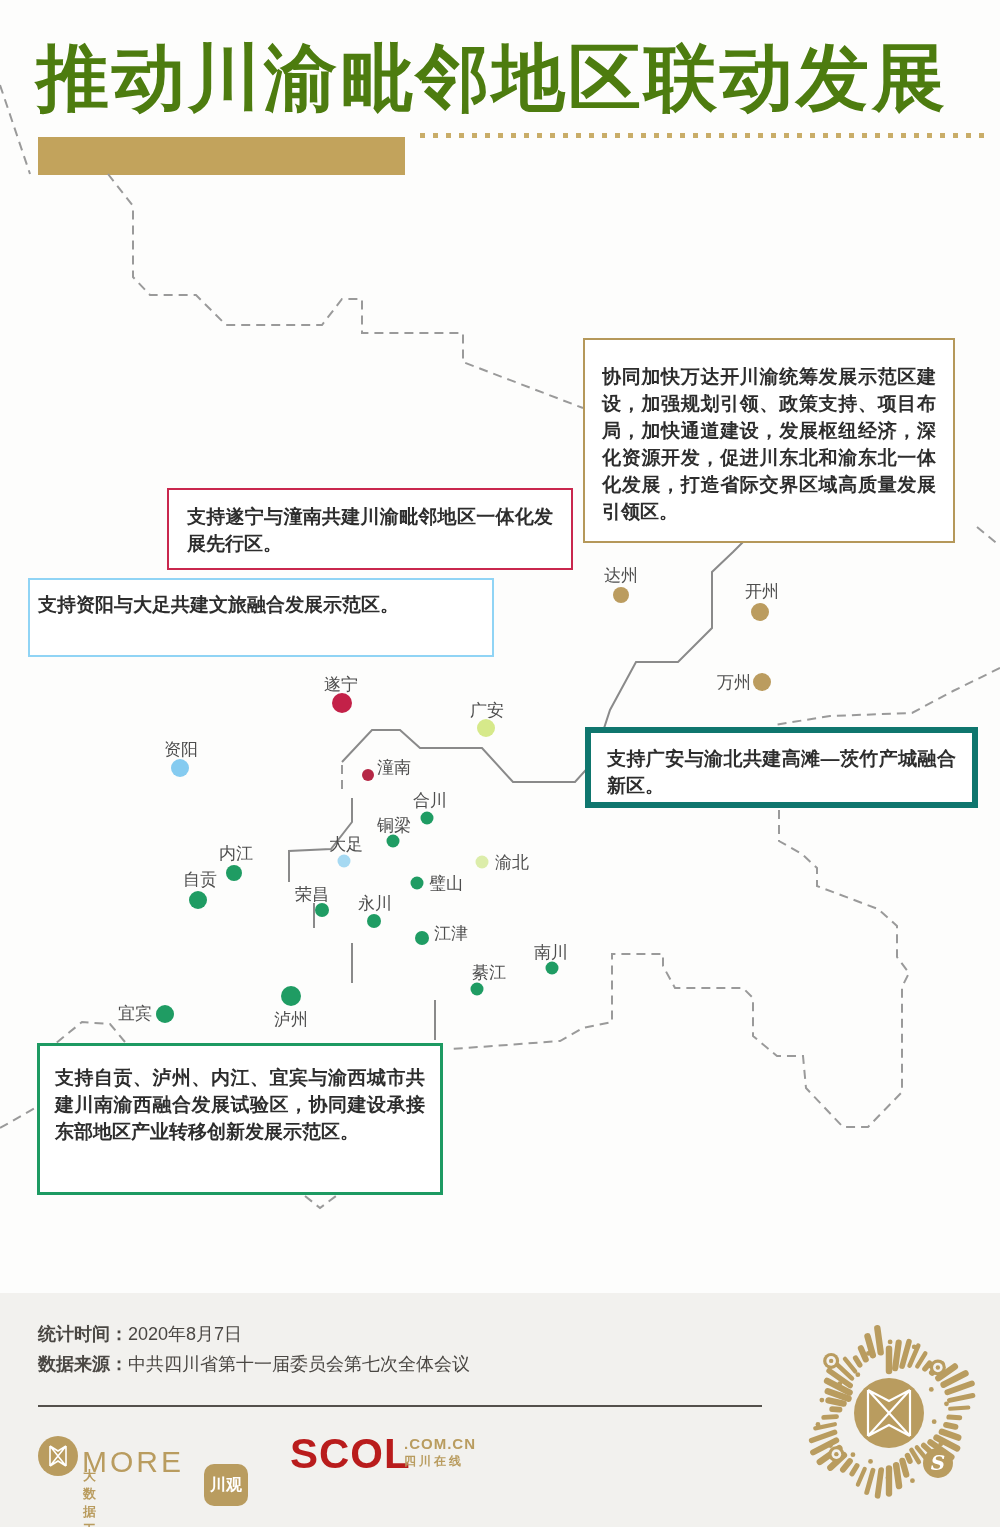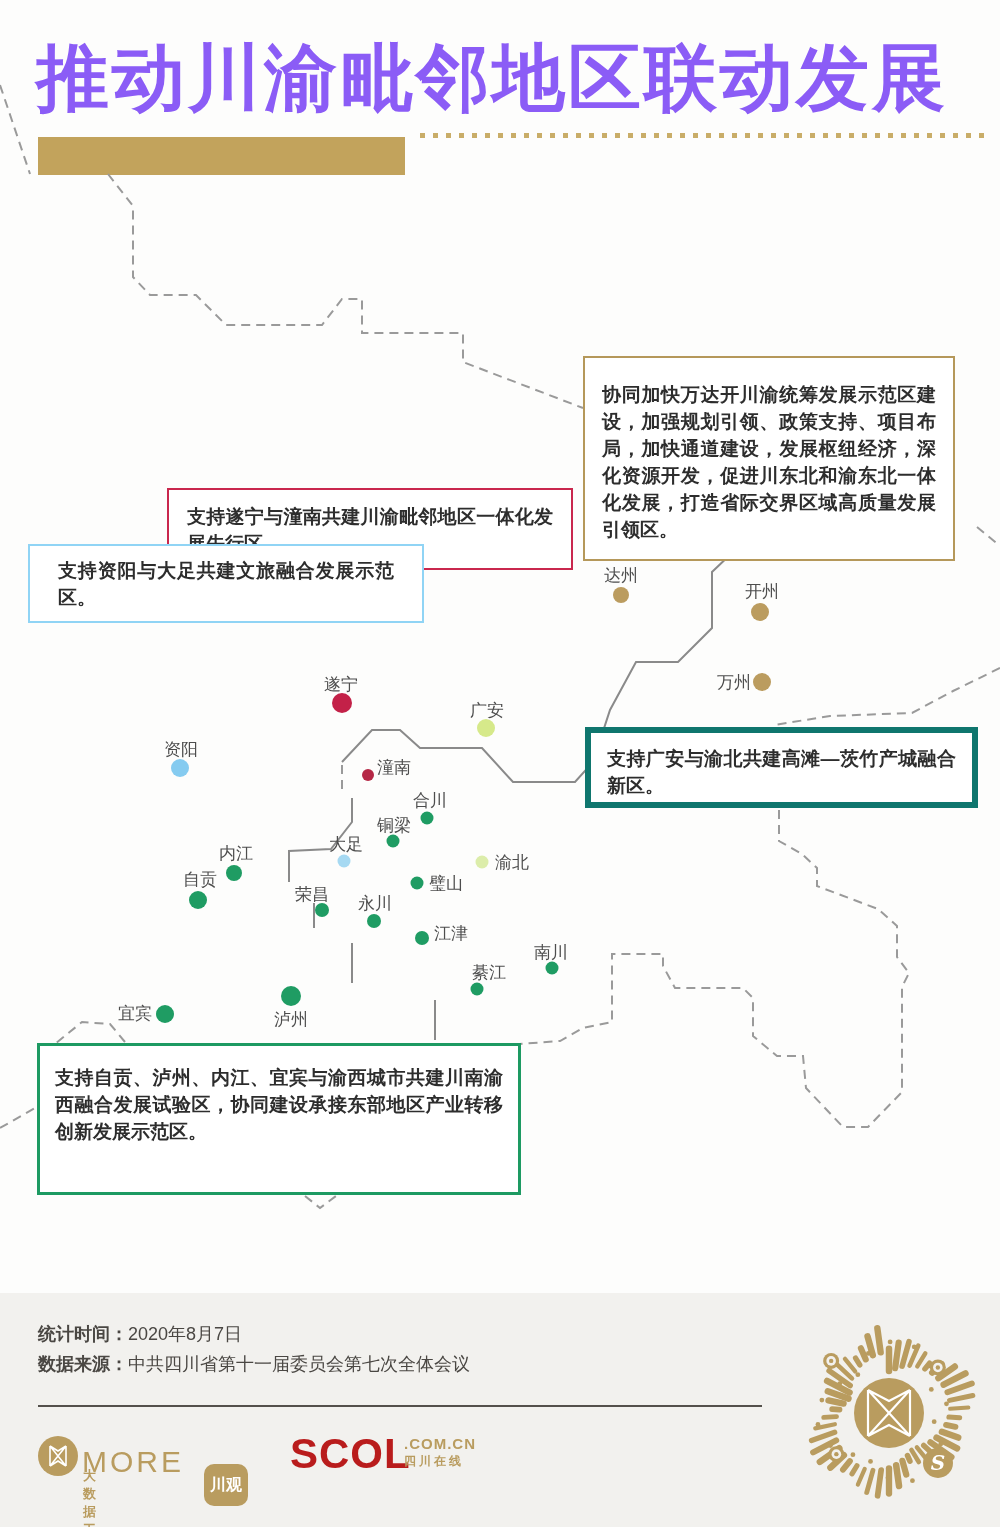--- a/index.html
+++ b/index.html
@@ -1,34 +1,34 @@
 <!DOCTYPE html>
 <html><head>
 <meta charset="utf-8">
 <style>
   html,body{margin:0;padding:0;}
   #canvas{position:relative;width:1000px;height:1527px;background:#fdfdfc;overflow:hidden;
           font-family:"Liberation Sans","DejaVu Sans",sans-serif;}
   
   .main-title{position:absolute;left:36px;top:38px;width:950px;margin:0;
-              font-size:73px;font-weight:900;color:#8b5cf6;letter-spacing:3px;line-height:1.1;}
+              font-size:73px;font-weight:900;color:#4d7c0f;letter-spacing:3px;line-height:1.1;}
   .gold-bar{position:absolute;left:38px;top:137px;width:367px;height:38px;background:#c2a35c;}
   .gold-dotted{position:absolute;left:420px;top:133px;width:572px;height:5px;
                background:repeating-linear-gradient(to right,#c9ad68 0 5px,transparent 5px 13px);}
   
   #map-svg{position:absolute;left:0;top:0;z-index:1;}
   .city-label{font-size:17px;fill:#4d4d4d;font-weight:500;}
   
   .callout{position:absolute;z-index:2;background:#ffffff;box-sizing:border-box;
            font-weight:700;color:#2d2d2d;font-size:19px;line-height:27px;text-align:justify;}
-  .callout.wanda   {left:583px;top:356px;width:372px;height:205px;border:2px solid #b5985a;padding:23px 17px 17px;}
+  .callout.wanda   {left:583px;top:338px;width:372px;height:205px;border:2px solid #b5985a;padding:23px 17px 17px;}
   .callout.suining {left:167px;top:488px;width:406px;height:82px; border:2px solid #c9274d;padding:13px 18px;}
-  .callout.ziyang  {left:28px; top:544px;width:396px;height:79px; border:2px solid #90d4f5;padding:11px 28px;}
+  .callout.ziyang  {left:28px; top:578px;width:466px;height:79px; border:2px solid #90d4f5;padding:11px 8px;}
   .callout.guangan {left:585px;top:727px;width:393px;height:81px; border:6px solid #0f766e;padding:12px 16px;}
-  .callout.chuannan{left:37px; top:1043px;width:484px;height:152px;border:3px solid #1d9a62;padding:18px 15px;}
+  .callout.chuannan{left:37px; top:1043px;width:406px;height:152px;border:3px solid #1d9a62;padding:18px 15px;}
   
   .footer{position:absolute;left:0;top:1293px;width:1000px;height:234px;background:#f2f1ee;z-index:3;}
   .stat-line{position:absolute;left:38px;font-size:18px;color:#4a4743;}
   .stat-line .lbl{font-weight:700;}
   .stat-time{top:29px;}
   .stat-source{top:59px;}
   .footer-divider{position:absolute;left:38px;top:112px;width:724px;height:2px;background:#54504b;}
   .logo-row{position:absolute;left:38px;top:143px;height:50px;}
   .more-logo{position:absolute;left:0;top:0;}
   .more-text{position:absolute;left:44px;top:1px;font-size:30px;letter-spacing:3px;color:#b99c5f;font-weight:400;margin-top:8px;}

